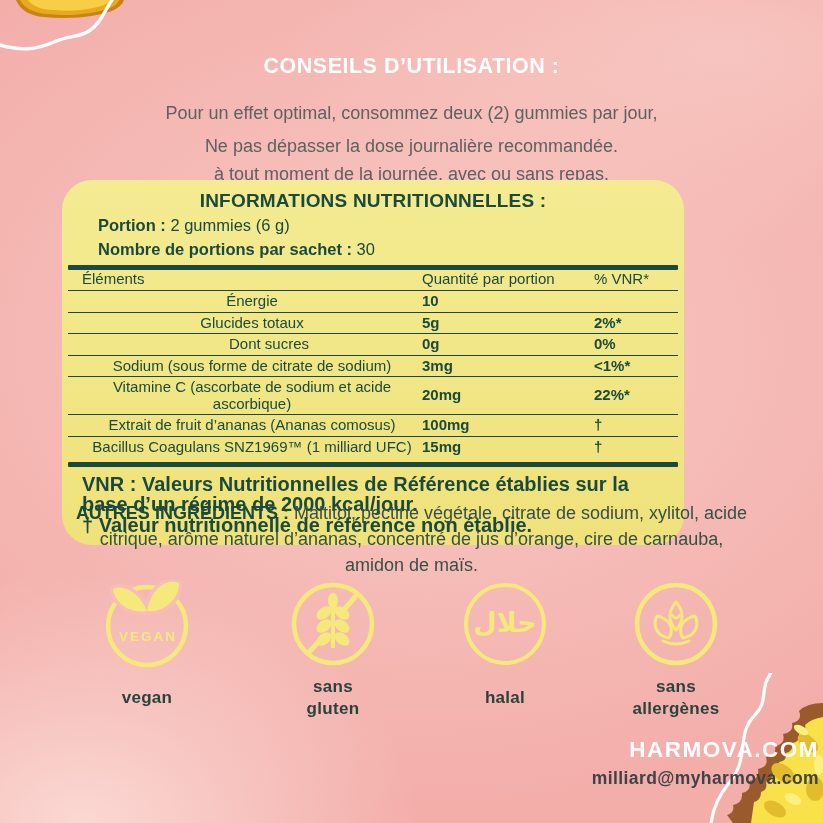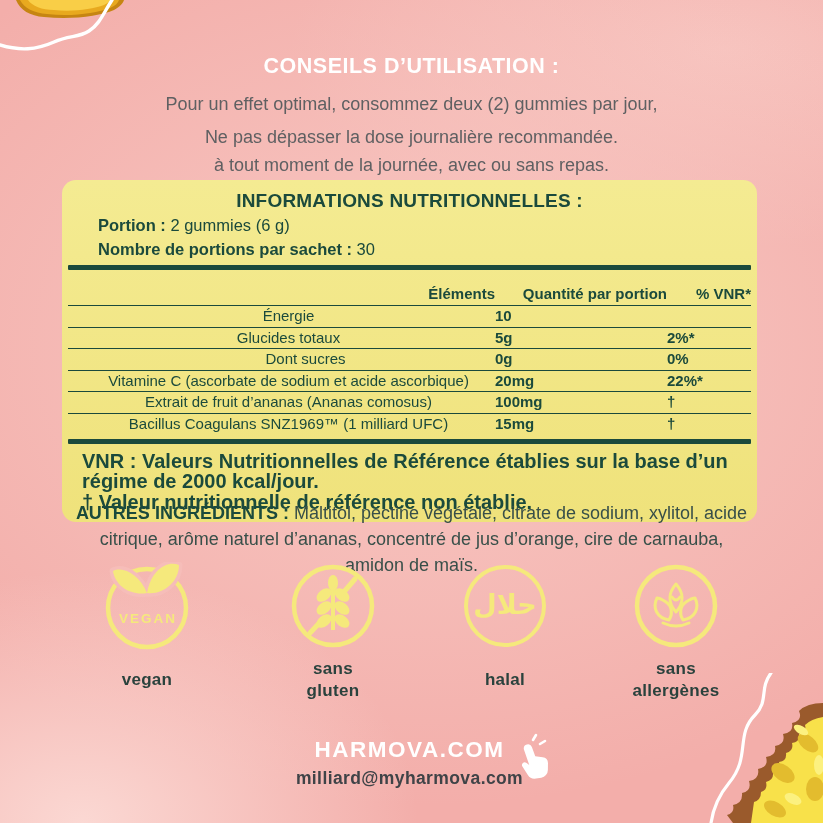--- a/index.html
+++ b/index.html
@@ -12,59 +12,59 @@
       radial-gradient(700px 320px at 88% 6%, #f7c3be 0%, rgba(247,195,190,0) 62%),
       #f3aeaa;
   }
   
   .deco { position:absolute; pointer-events:none; }
   .deco-gummy { left:14px; top:0; }
   .deco-wave { left:0; top:0; }
   .deco-pineapple { right:0; bottom:0; }
   
   .usage { position:absolute; top:54px; left:0; right:0; text-align:center; }
-  .usage-title { margin:0 0 15px; font-size:21.5px; font-weight:bold; letter-spacing:.5px; color:#ffffff; }
+  .usage-title { margin:0 0 24px; font-size:21.5px; font-weight:bold; letter-spacing:.5px; color:#ffffff; }
   .usage-line { margin:0 0 7px; font-size:18px; color:#5f6062; }
   .usage-line.l3 { margin-top:12px; }
   
   .nutri-box {
-    position:absolute; left:62px; top:180px; width:695px; box-sizing:border-box;
+    position:absolute; left:62px; top:180px; width:622px; box-sizing:border-box;
     background:linear-gradient(180deg,#f4eb92,#efe27b);
-    border-radius:14px; padding:9px 18px 10px; color:#1b4a3c;
+    border-radius:30px; padding:9px 18px 10px; color:#1b4a3c;
   }
   .nutri-title { margin:0; text-align:center; font-size:19px; font-weight:bold; line-height:23px; letter-spacing:.2px; }
   .serv-line { margin:3px 0 0; padding-left:18px; font-size:16.5px; line-height:21px; }
   .serv-line strong { font-weight:bold; }
   .rule-thick { height:5px; background:#1b4a3c; margin:5px -12px 0; border-radius:1px; }
   .nutri-table { width:calc(100% + 24px); margin:0 -12px; border-collapse:collapse; font-size:15px; color:#1b4a3c; }
   .c-qty { width:172px; } .c-vnr { width:84px; }
-  .nutri-table th { text-align:right; font-weight:bold; padding:15px 0 3px; border-bottom:1.4px solid #1b4a3c; }
+  .nutri-table th { text-align:left; font-weight:normal; padding:0 0 3px; border-bottom:1.4px solid #1b4a3c; }
   .nutri-table th.h1 { padding-left:14px; }
   .nutri-table td { padding:2px 0; line-height:16.5px; }
   .nutri-table tbody tr:not(:first-child) td { border-top:1.4px solid #1b4a3c; }
   .nutri-table td.n { padding-left:14px;text-align:center; }
   .nutri-table td.n.indent { padding-left:48px; }
   .nutri-table td.q, .nutri-table td.v { font-weight:bold; }
   .footnote { margin:7px 0 0; padding:0 2px; font-size:20px; font-weight:bold; line-height:20px; }
   .footnote + .footnote { margin-top:1px; }
   
   .ingredients { position:absolute; top:500px; left:74px; right:74px; margin:0;
     text-align:center; font-size:18px; line-height:26px; color:#384f49; }
   .ingredients strong { color:#1b4a3c; font-weight:bold; }
   
-  .badges { position:absolute; top:562px; left:0; width:778px; height:150px; }
+  .badges { position:absolute; top:580px; left:0; width:778px; height:150px; }
   .badge { position:absolute; width:170px; text-align:center; }
   .badge-icon { width:88px; height:88px; margin:0 auto; position:relative; }
   .badge-label { margin-top:7px; height:46px; display:flex; flex-direction:column; justify-content:center;
     font-size:17px; font-weight:bold; color:#2a423d; line-height:22px; letter-spacing:.3px; }
   .halal-word { position:absolute; inset:0; display:flex; align-items:center; justify-content:center;
     padding-bottom:4px; font-family:"DejaVu Sans", sans-serif; font-size:27px; color:#f5e97c; font-weight:bold; }
   .vegan-word { font-family:"Liberation Sans", sans-serif; font-size:13.5px; font-weight:bold; letter-spacing:2px; fill:#f5e97c; }
   
-  .footer { position:absolute; top:737px; left:0; width:819px; text-align:center; }
+  .footer { position:absolute; top:737px; left:0; width:819px; text-align:right; }
   .site-row { position:relative; display:inline-block; }
   .website { font-size:22.5px; font-weight:bold; letter-spacing:1.5px; color:#ffffff; }
   .hand { position:absolute; right:-50px; top:-4px; }
   .email { margin-top:5px; font-size:17.5px; font-weight:bold; letter-spacing:.4px; color:#3f4347; }
 </style>
 </head>
 <body>
 
 <div class="stage">
 
@@ -130,20 +130,25 @@
           <td class="n">Glucides totaux</td>
           <td class="q">5g</td>
           <td class="v">2%*</td>
         </tr>
         <tr>
           <td class="n indent">Dont sucres</td>
           <td class="q">0g</td>
           <td class="v">0%</td>
         </tr>
         <tr>
+          <td class="n">Sodium (sous forme de citrate de sodium)</td>
+          <td class="q">3mg</td>
+          <td class="v">&lt;1%*</td>
+        </tr>
+        <tr>
           <td class="n">Vitamine C (ascorbate de sodium et acide ascorbique)</td>
           <td class="q">20mg</td>
           <td class="v">22%*</td>
         </tr>
         <tr>
           <td class="n">Extrait de fruit d’ananas (Ananas comosus)</td>
           <td class="q">100mg</td>
           <td class="v">†</td>
         </tr>
         <tr>

